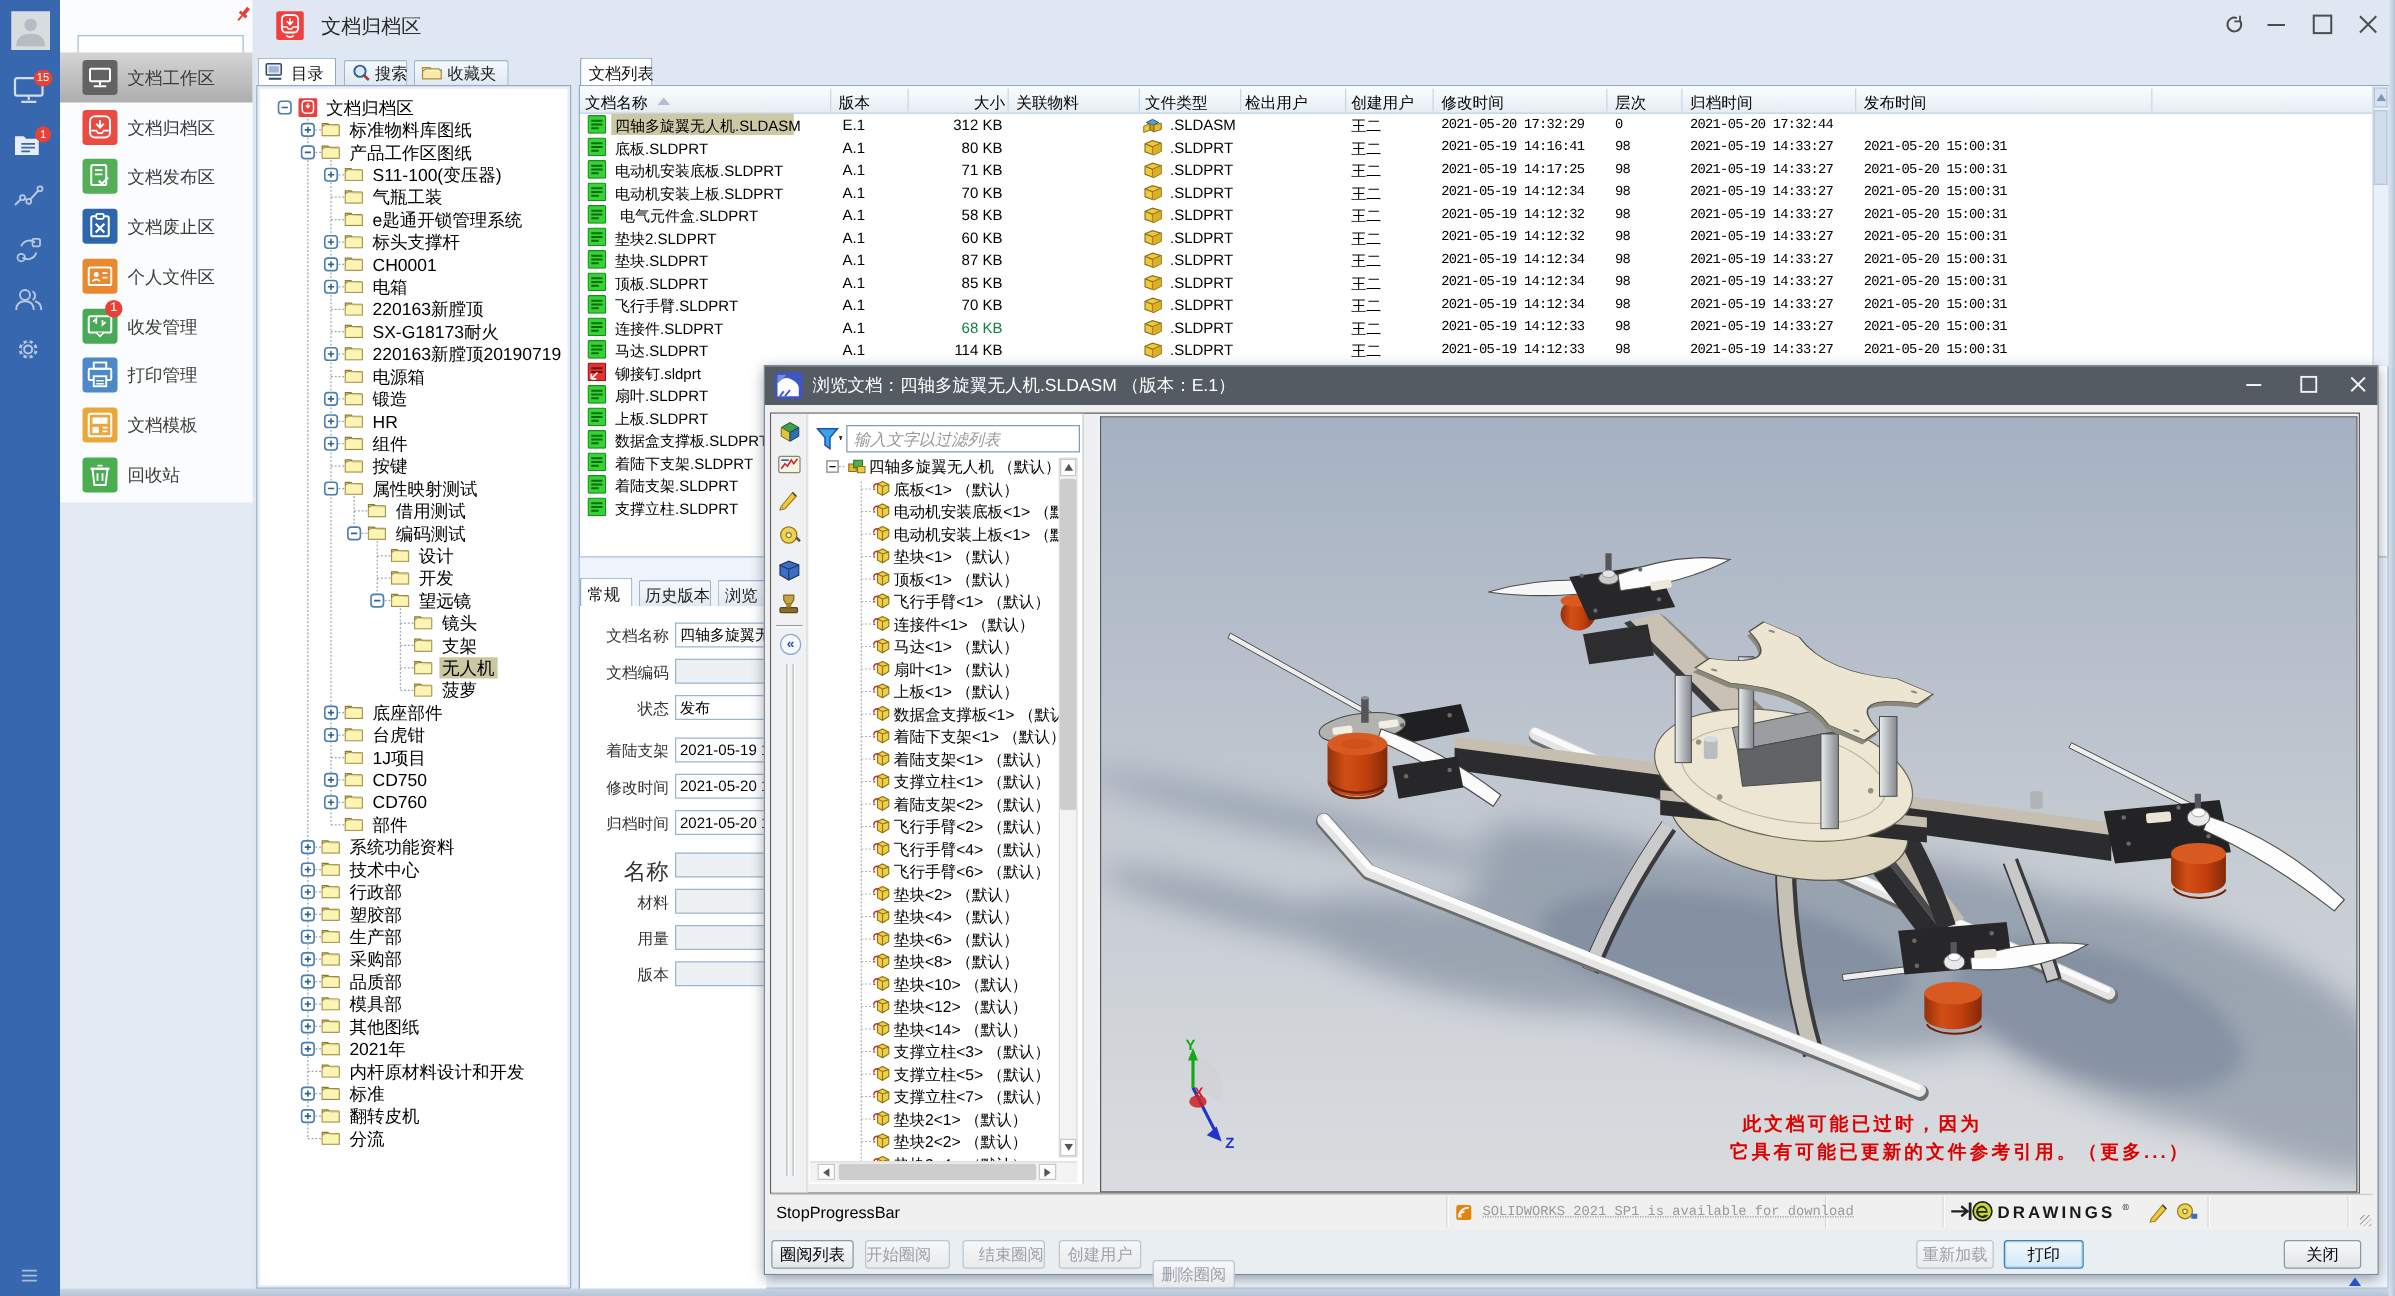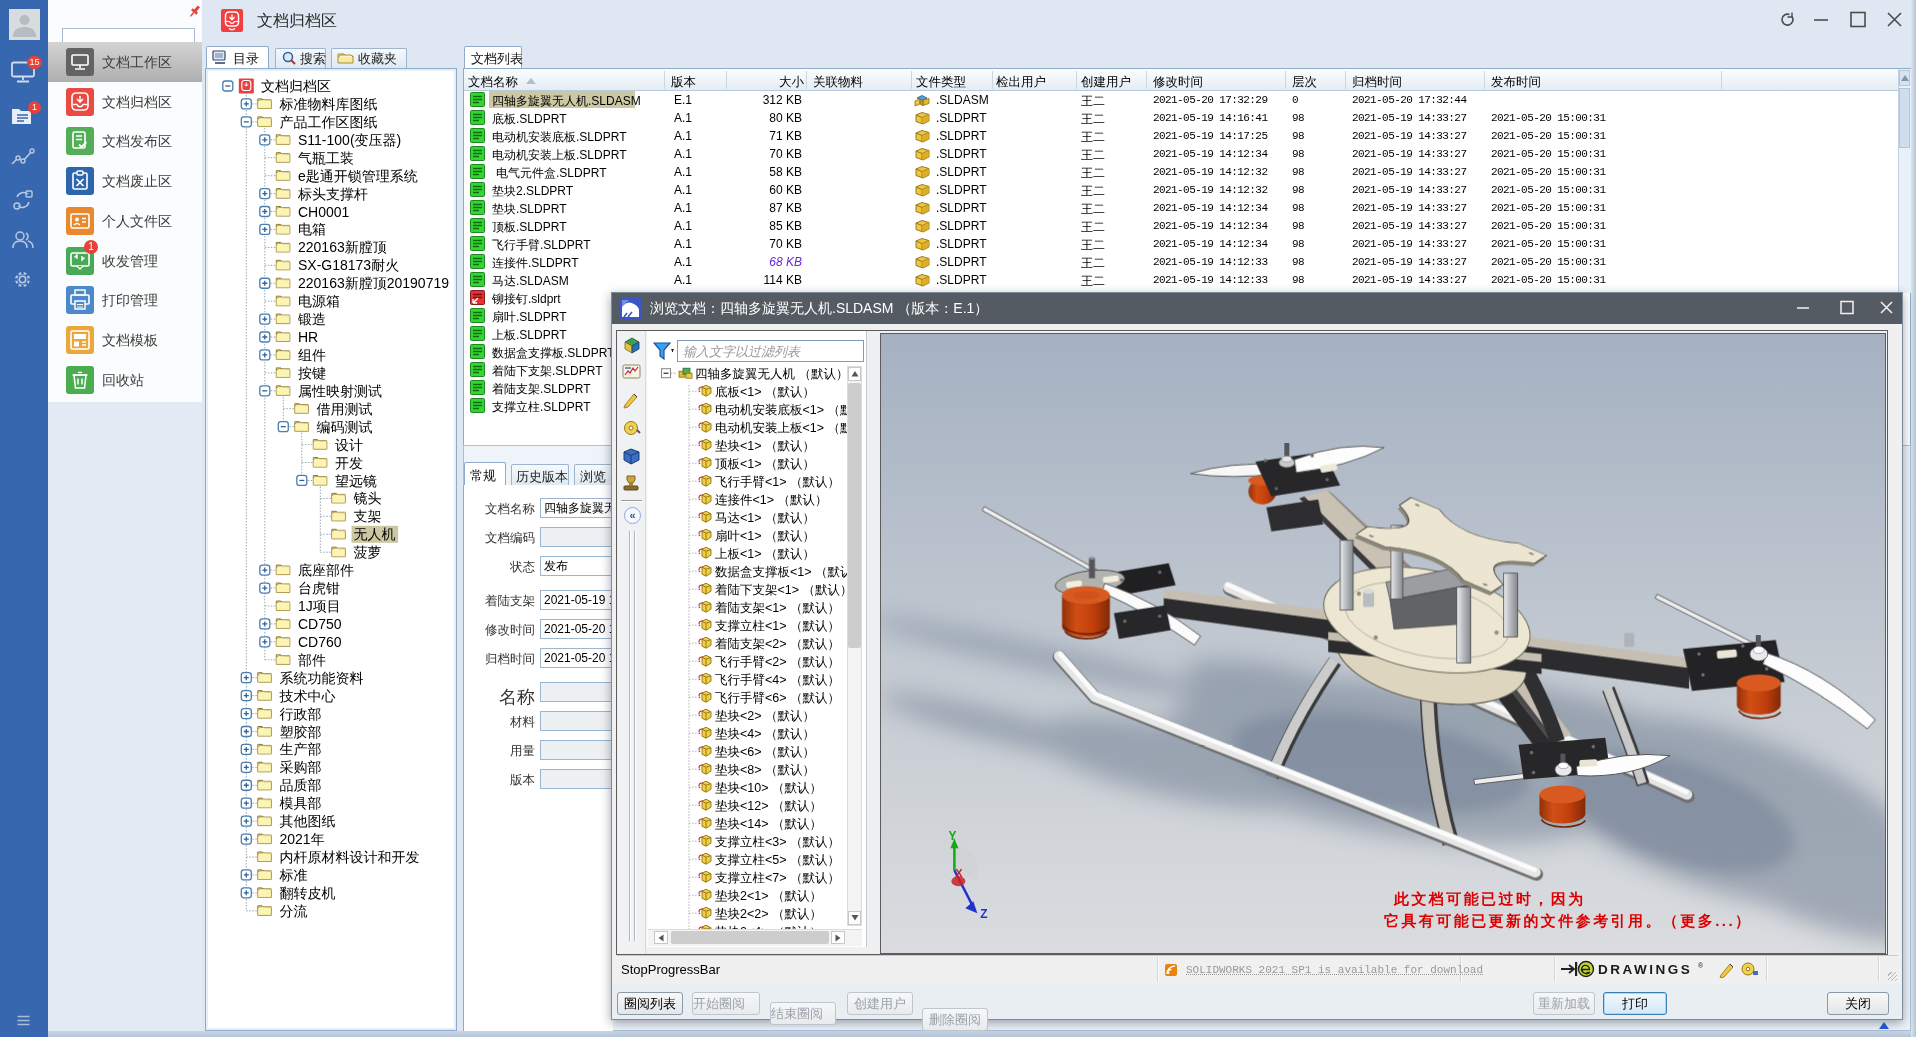--- a/index.html
+++ b/index.html
@@ -804,37 +804,37 @@
 <div class="abs mono" style="left:1153px;top:238px;font-size:11px;letter-spacing:-0.58px;color:#000;">2021-05-19 14:12:34</div>
 <div class="abs mono" style="left:1292px;top:238px;font-size:11px;letter-spacing:-0.58px;color:#000;">98</div>
 <div class="abs mono" style="left:1352px;top:238px;font-size:11px;letter-spacing:-0.58px;color:#000;">2021-05-19 14:33:27</div>
 <div class="abs mono" style="left:1491px;top:238px;font-size:11px;letter-spacing:-0.58px;color:#000;">2021-05-20 15:00:31</div>
 <svg class="abs" style="left:470px;top:254px" width="15" height="15">
     <rect x="0.5" y="0.5" width="14" height="14" rx="1" fill="#35d435" stroke="#1d8a1d"></rect>
     <path d="M3 4.5h9M3 7.5h9M3 10.5h6" stroke="#0c6b0c" stroke-width="1.6"></path>
   </svg>
 <div class="abs" style="left:492px;top:255px;font-size:12px;color:#000;">连接件.SLDPRT</div>
 <div class="abs" style="left:674px;top:255px;font-size:12px;color:#000;">A.1</div>
-<div class="abs" style="left:700px;top:255px;width:102px;text-align:right;font-size:12px;color:#6d28d9;font-style:italic;">68 KB</div>
+<div class="abs" style="left:700px;top:255px;width:102px;text-align:right;font-size:12px;color:#15803d;">68 KB</div>
 <svg class="abs" style="left:914px;top:254px" width="17" height="16">
     <path d="M2 5 L8 2.5 L15 4.5 L15 11 L9 14 L2 11.5 Z" fill="#f0c83c" stroke="#8a6d1d" stroke-width="0.9"></path>
     <path d="M2 5 L8 7.5 L15 4.5 M8 7.5 L8 14" fill="none" stroke="#8a6d1d" stroke-width="0.9"></path>
     <path d="M8 7.5 L15 4.5 L15 11 L8 14 Z" fill="#d8a922" opacity="0.8"></path>
   </svg>
 <div class="abs" style="left:936px;top:255px;font-size:12px;color:#000;">.SLDPRT</div>
 <div class="abs" style="left:1081px;top:255px;font-size:12px;color:#000;">王二</div>
 <div class="abs mono" style="left:1153px;top:256px;font-size:11px;letter-spacing:-0.58px;color:#000;">2021-05-19 14:12:33</div>
 <div class="abs mono" style="left:1292px;top:256px;font-size:11px;letter-spacing:-0.58px;color:#000;">98</div>
 <div class="abs mono" style="left:1352px;top:256px;font-size:11px;letter-spacing:-0.58px;color:#000;">2021-05-19 14:33:27</div>
 <div class="abs mono" style="left:1491px;top:256px;font-size:11px;letter-spacing:-0.58px;color:#000;">2021-05-20 15:00:31</div>
 <svg class="abs" style="left:470px;top:272px" width="15" height="15">
     <rect x="0.5" y="0.5" width="14" height="14" rx="1" fill="#35d435" stroke="#1d8a1d"></rect>
     <path d="M3 4.5h9M3 7.5h9M3 10.5h6" stroke="#0c6b0c" stroke-width="1.6"></path>
   </svg>
-<div class="abs" style="left:492px;top:273px;font-size:12px;color:#000;">马达.SLDASM</div>
+<div class="abs" style="left:492px;top:273px;font-size:12px;color:#000;">马达.SLDPRT</div>
 <div class="abs" style="left:674px;top:273px;font-size:12px;color:#000;">A.1</div>
 <div class="abs" style="left:700px;top:273px;width:102px;text-align:right;font-size:12px;color:#000;">114 KB</div>
 <svg class="abs" style="left:914px;top:272px" width="17" height="16">
     <path d="M2 5 L8 2.5 L15 4.5 L15 11 L9 14 L2 11.5 Z" fill="#f0c83c" stroke="#8a6d1d" stroke-width="0.9"></path>
     <path d="M2 5 L8 7.5 L15 4.5 M8 7.5 L8 14" fill="none" stroke="#8a6d1d" stroke-width="0.9"></path>
     <path d="M8 7.5 L15 4.5 L15 11 L8 14 Z" fill="#d8a922" opacity="0.8"></path>
   </svg>
 <div class="abs" style="left:936px;top:273px;font-size:12px;color:#000;">.SLDPRT</div>
 <div class="abs" style="left:1081px;top:273px;font-size:12px;color:#000;">王二</div>
 <div class="abs mono" style="left:1153px;top:274px;font-size:11px;letter-spacing:-0.58px;color:#000;">2021-05-19 14:12:33</div>
@@ -1575,20 +1575,20 @@
   </svg>
 <svg class="abs" style="left:1741px;top:962px" width="17" height="15">
     <circle cx="7" cy="7" r="6" fill="#f0d34c" stroke="#97781c"></circle>
     <circle cx="7" cy="7" r="1.8" fill="#fff" stroke="#97781c"></circle>
     <rect x="12" y="9" width="5" height="4" fill="#3b6fc4"></rect>
   </svg>
 <div class="abs" style="left:1888px;top:972px;width:9px;height:9px;background:repeating-linear-gradient(135deg,#f0f0f0 0 2px,#b5b5b5 2px 3px);"></div>
 <div class="abs" style="left:613px;top:984px;width:1288px;height:35px;background:#e9eef3;"></div>
 <div class="abs" style="left:617px;top:992px;width:66px;height:23px;background:linear-gradient(#f8f8f8,#e2e6ea);border:1px solid #8a99a8;border-radius:3px;font-size:13px;color:#000;text-align:center;line-height:21px;">圈阅列表</div>
 <div class="abs" style="left:692px;top:992px;width:68px;height:23px;background:linear-gradient(#f6f7f8,#e9eaec);border:1px solid #bcc6d0;border-radius:3px;font-size:13px;color:#9aa2ab;text-align:left;line-height:21px;">开始圈阅</div>
-<div class="abs" style="left:770px;top:992px;width:66px;height:23px;background:linear-gradient(#f6f7f8,#e9eaec);border:1px solid #bcc6d0;border-radius:3px;font-size:13px;color:#9aa2ab;text-align:left;line-height:21px;margin-top:10px;">结束圈阅</div>
+<div class="abs" style="left:770px;top:992px;width:66px;height:23px;background:linear-gradient(#f6f7f8,#e9eaec);border:1px solid #bcc6d0;border-radius:3px;font-size:13px;color:#9aa2ab;text-align:right;line-height:21px;">结束圈阅</div>
 <div class="abs" style="left:847px;top:992px;width:66px;height:23px;background:linear-gradient(#f6f7f8,#e9eaec);border:1px solid #bcc6d0;border-radius:3px;font-size:13px;color:#9aa2ab;text-align:center;line-height:21px;">创建用户</div>
 <div class="abs" style="left:922px;top:992px;width:66px;height:23px;background:linear-gradient(#f6f7f8,#e9eaec);border:1px solid #bcc6d0;border-radius:3px;font-size:13px;color:#9aa2ab;text-align:center;line-height:21px;margin-top:16px;">删除圈阅</div>
 <div class="abs" style="left:1533px;top:992px;width:62px;height:23px;background:linear-gradient(#f6f7f8,#e9eaec);border:1px solid #bcc6d0;border-radius:3px;font-size:13px;color:#9aa2ab;text-align:center;line-height:21px;">重新加载</div>
 <div class="abs" style="left:1603px;top:992px;width:64px;height:23px;background:linear-gradient(#f2f8fd,#d4e8f8);border:1px solid #3c7fb1;border-radius:3px;box-shadow:0 0 0 1px #a8d8f8 inset;font-size:13px;color:#000;text-align:center;line-height:21px;">打印</div>
 <div class="abs" style="left:1827px;top:992px;width:62px;height:23px;background:linear-gradient(#f8f8f8,#e2e6ea);border:1px solid #8a99a8;border-radius:3px;font-size:13px;color:#000;text-align:center;line-height:21px;">关闭</div>
 <svg class="abs" style="left:1879px;top:1022px" width="10" height="7">
     <path d="M5 0 L10 7 L0 7 Z" fill="#2255cc"></path>
   </svg>
 </body></html>

